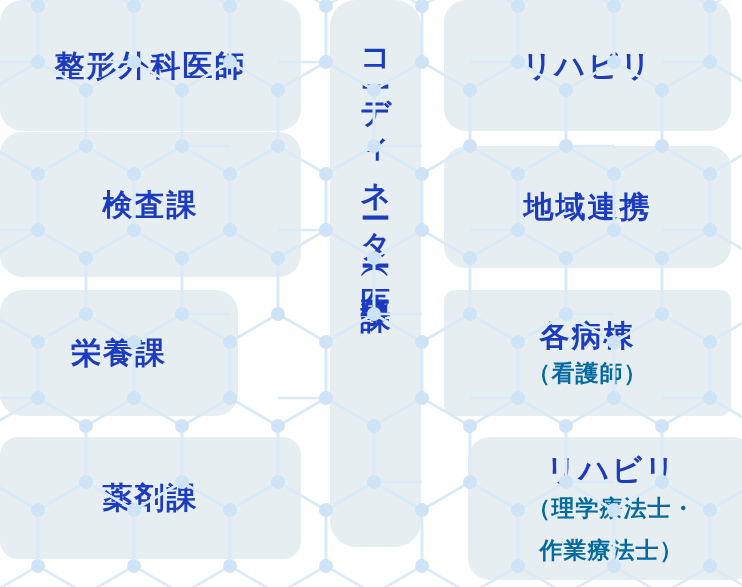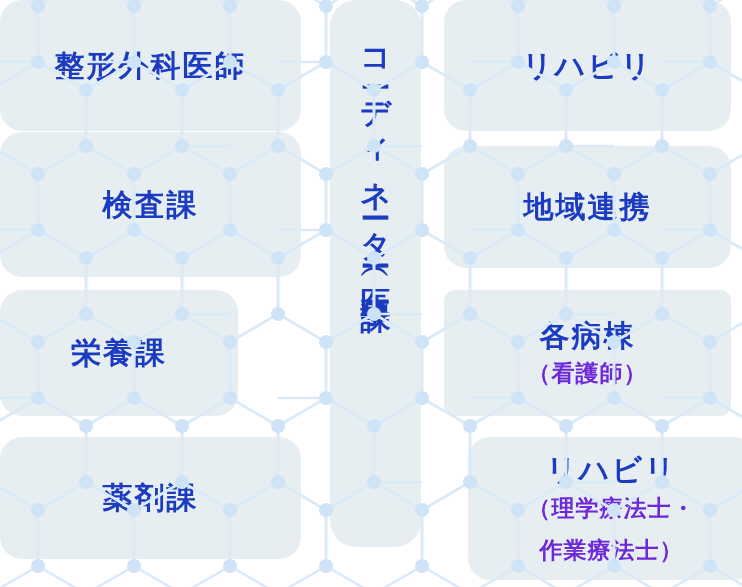--- a/index.html
+++ b/index.html
@@ -47,34 +47,34 @@
 
   .label-main {
     color: #1b3bc0;
     font-weight: bold;
     font-size: 30px;
     letter-spacing: 2px;
     line-height: 1.25;
     white-space: nowrap;
   }
   .label-sub {
-    color: #6d28d9;
+    color: #0369a1;
     font-weight: bold;
     font-size: 23px;
     letter-spacing: 1px;
     line-height: 1.35;
     white-space: nowrap;
     margin-top: 4px;
   }
 
   
   #box-ortho    { left: 0px; top: 0px;   width: 301px; height: 131px; }
   #box-exam     { left: 0px; top: 132px; width: 301px; height: 145px; }
   #box-nutri    { left: 0px; top: 290px; width: 238px; height: 126px; }
-  #box-pharmacy { left: 0px; top: 437px; width: 301px; height: 122px; }
+  #box-pharmacy { left: 0px; top: 437px; width: 301px; height: 122px; border-radius: 18px; }
 
   
   #box-coordinator {
     left: 330px; top: 0px; width: 91px; height: 547px;
     border-radius: 26px;
     justify-content: flex-start;
     padding-top: 30px;
   }
   .vertical-label {
     writing-mode: vertical-rl;

